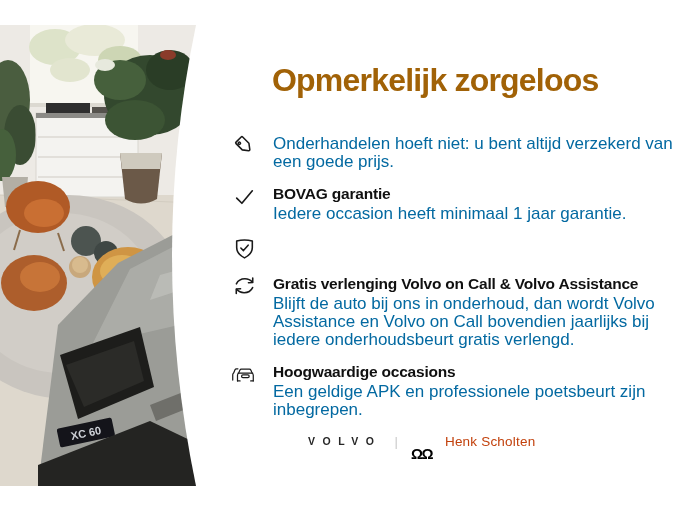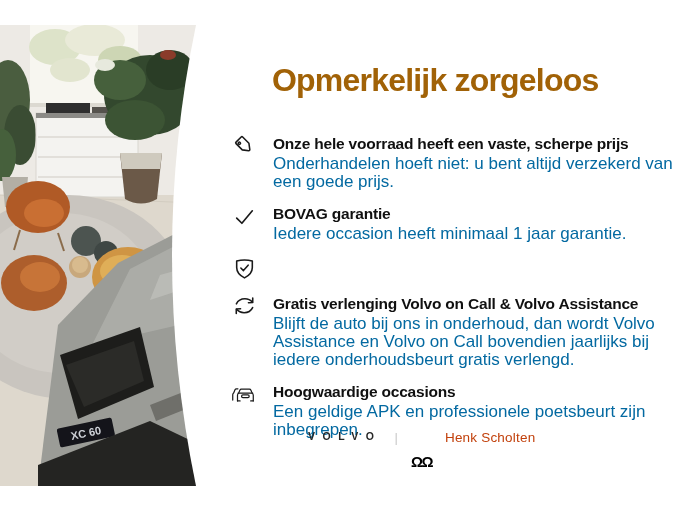--- a/index.html
+++ b/index.html
@@ -40,21 +40,21 @@
     color:#101010;line-height:20px;white-space:nowrap;
   }
   .f-desc{
     font-size:17px;color:#0369a1;line-height:18px;max-width:430px;
     margin-top:1px;
   }
 
   
   .brand-footer{
     position:absolute;left:308px;top:430px;height:22px;
-    display:flex;gap:13px;
+    display:flex;align-items:center;gap:13px;
   }
   .volvo-wordmark{
     font-size:10.5px;font-weight:700;letter-spacing:7.5px;
     color:#262626;white-space:nowrap;
   }
   .footer-divider{color:#c8c8c8;font-size:13px;font-weight:400;}
   .hs-logo{
     font-size:15px;font-weight:700;letter-spacing:-1.5px;color:#000000;
     line-height:1;
     margin-top:24px;
@@ -159,21 +159,20 @@
     <div class="feature">
       <div class="f-icon">
         <svg width="25" height="25" viewBox="0 0 24 24" fill="none" stroke="#1a1a1a" stroke-width="1.5" stroke-linejoin="round" stroke-linecap="round">
           <g transform="rotate(-45 12 11)">
             <path d="M8.5 3 h7 a1 1 0 0 1 1 1 v8.5 l-3.8 5 a1 1 0 0 1-1.4 0 l-3.8-5 V4 a1 1 0 0 1 1-1 Z"></path>
             <circle cx="10" cy="6" r="1.1"></circle>
           </g>
         </svg>
       </div>
       <div class="f-text">
-        <div class="f-title">Onze hele voorraad heeft een vaste, scherpe prijs</div>
         <div class="f-desc">Onderhandelen hoeft niet: u bent altijd verzekerd van een goede prijs.</div>
       </div>
     </div>
 
     <div class="feature">
       <div class="f-icon">
         <svg width="25" height="25" viewBox="0 0 24 24" fill="none" stroke="#1a1a1a" stroke-width="1.6" stroke-linecap="round" stroke-linejoin="round">
           <polyline points="4.5 13.5 9.5 18.5 19.5 6.5"></polyline>
         </svg>
       </div>

